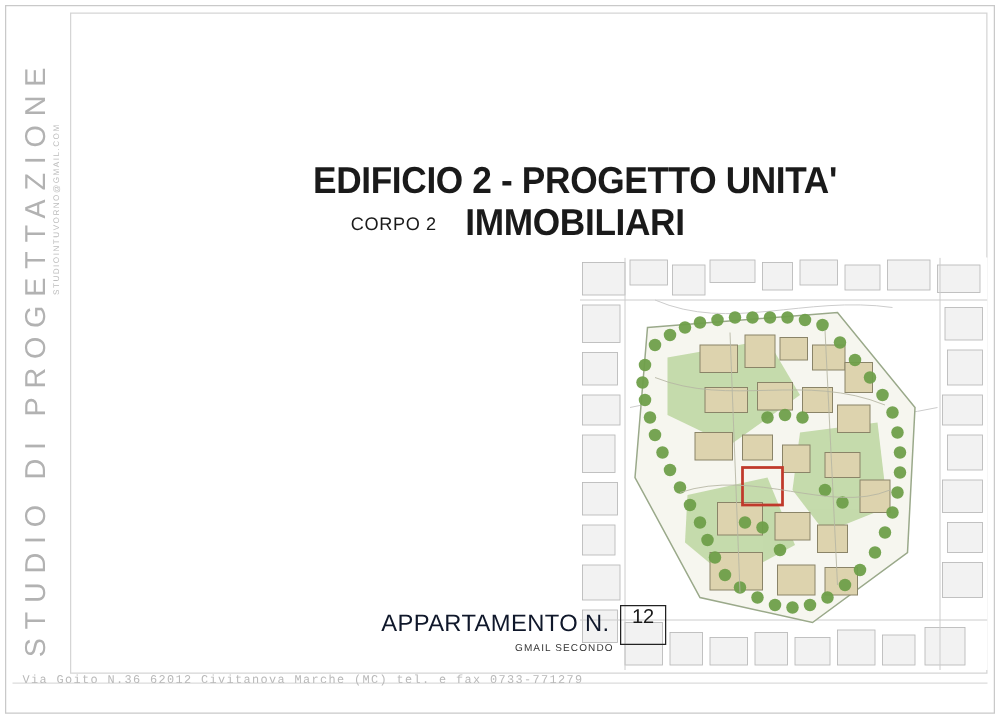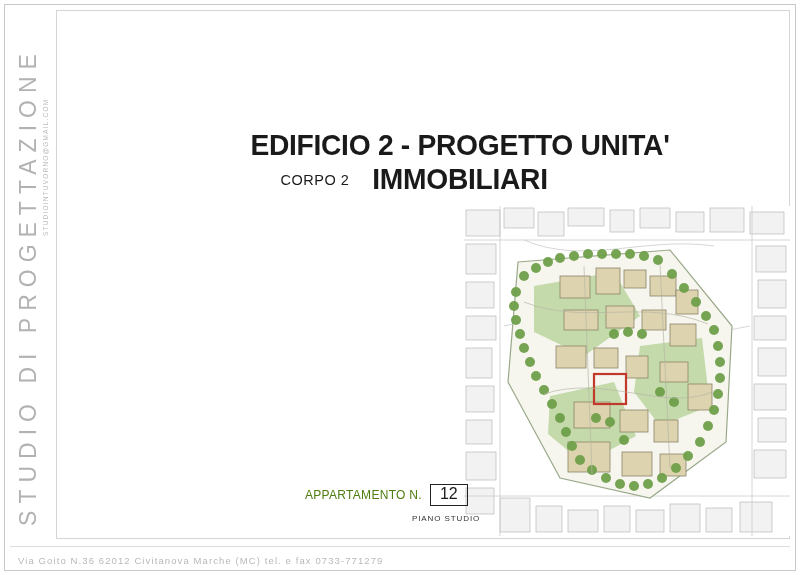--- a/index.html
+++ b/index.html
@@ -87,25 +87,25 @@
     top: 10px;
     right: 10px;
     bottom: 36px;
     border: 1px solid #d5d5d5;
     box-sizing: border-box;
     background: #ffffff;
   }
   .footer {
     position: absolute;
     left: 18px;
-    bottom: 9px;
+    bottom: 26px;
     font-size: 9.5px;
     letter-spacing: 1.1px;
     color: #b9b9b9;
-    font-family: Liberation Sans, sans-serif;
+    font-family: Liberation Mono, monospace;
   }
   .hrule {
     position: absolute;
     left: 10px;
     right: 10px;
     bottom: 28px;
     height: 1px;
     background: #dcdcdc;
   }
   
@@ -136,27 +136,27 @@
   
   .apt-row {
     position: absolute;
     left: 305px;
     top: 484px;
     display: flex;
     align-items: center;
     gap: 8px;
   }
   .apt-label {
-    font-size: 12px;
+    font-size: 19px;
     letter-spacing: 0.3px;
-    color: #4d7c0f;
+    color: #0f172a;
   }
   .apt-box {
     border: 1px solid #222;
-    padding: 1px 9px 2px 9px;
+    padding: 1px 9px 12px 9px;
     font-size: 16px;
     color: #1a1a1a;
     line-height: 1.05;
   }
   .apt-floor {
     position: absolute;
     left: 412px;
     top: 514px;
     font-size: 8px;
     letter-spacing: 0.9px;
@@ -381,18 +381,18 @@
         <path d="M5.5 10.5 V20 H18.5 V10.5"></path>
       </svg>
     </div>
     <div class="wm-text">casa</div>
   </div>
 
   <div class="apt-row">
     <div class="apt-label">APPARTAMENTO N.</div>
     <div class="apt-box">12</div>
   </div>
-  <div class="apt-floor">PIANO STUDIO</div>
+  <div class="apt-floor">GMAIL SECONDO</div>
 
   <div class="hrule"></div>
   <div class="footer">Via Goito N.36 62012 Civitanova Marche (MC) tel. e fax 0733-771279</div>
 
 </div>
 
 </body></html>

